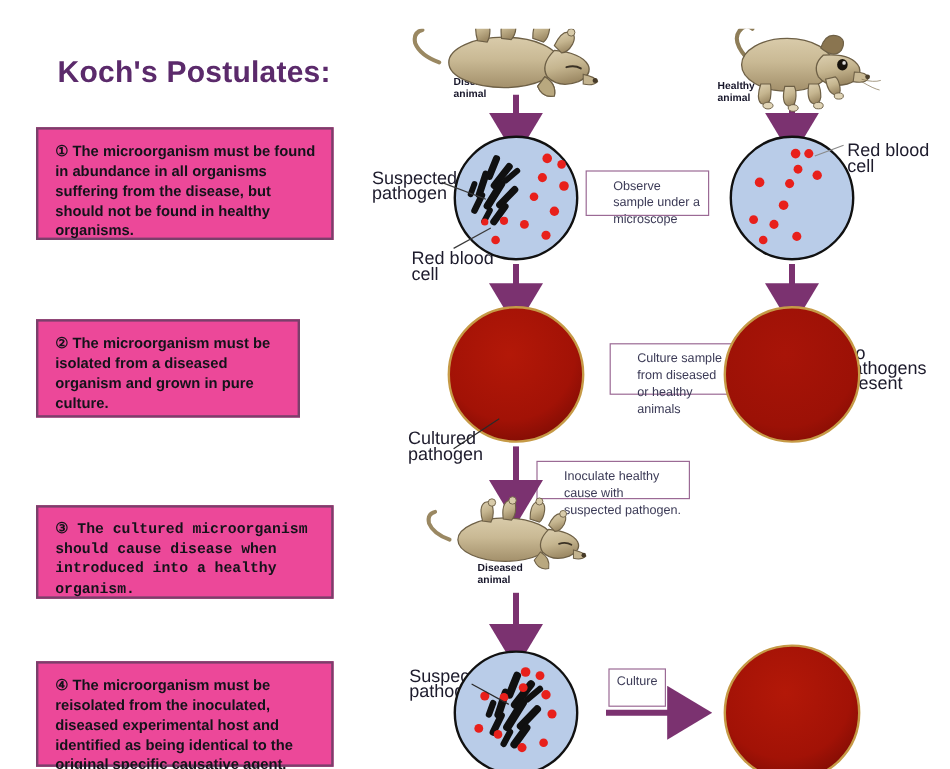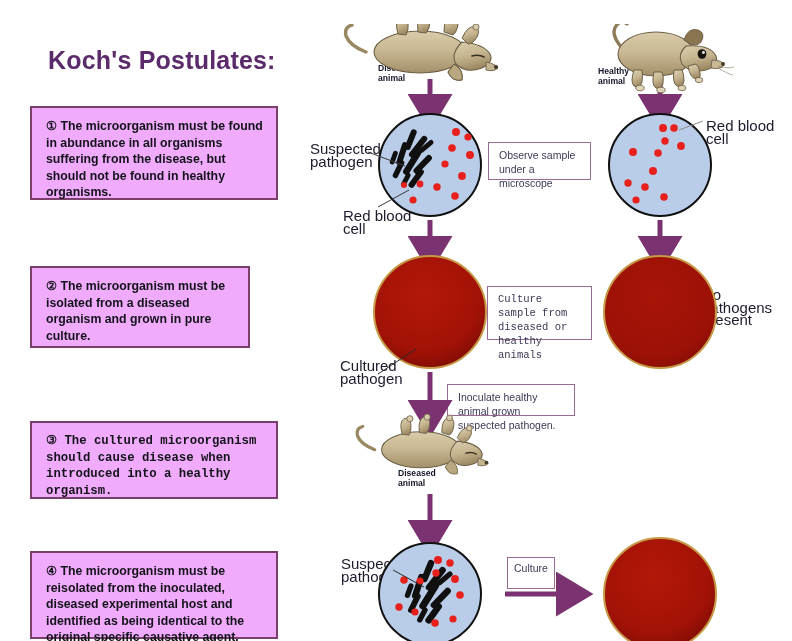--- a/index.html
+++ b/index.html
@@ -18,40 +18,40 @@
   #title{
     left:48px;top:22px;
     font-size:25px;font-weight:bold;
     color:#5B2A6B;
     letter-spacing:.2px;
     white-space:nowrap;
   }
 
   
   .postulate{
-    background:#f0abfc;
+    background:#ec4899;
     border:2px solid #7B3F6B;
     box-sizing:border-box;
     color:#14131a;
     font-size:12.3px;
     font-weight:bold;
     line-height:16.5px;
     padding:10px 12px 8px 14px;
   }
   .postulate .pnum{font-weight:bold;}
 
   
   .callout{
     background:#ffffff;
     border:1px solid #9B6A95;
     box-sizing:border-box;
     color:#3B3A56;
     font-size:10.5px;
     line-height:14px;
-    padding:5px 6px 4px 10px;
+    padding:5px 6px 4px 22px;
   }
 
   
   .lbl{
     color:#1d1b2c;
     font-size:15px;
     line-height:12.6px;
     white-space:pre-line;
   }
   .lbl.tiny{
@@ -85,23 +85,23 @@
     <span>The cultured microorganism should cause disease when introduced into a healthy organism.</span>
   </div>
 
   <div class="abs postulate" style="left:30px;top:527px;width:248px;height:88px;">
     <span class="pnum">④ </span>
     <span>The microorganism must be reisolated from the inoculated, diseased experimental host and identified as being identical to the original specific causative agent.</span>
   </div>
 
   <div class="abs callout" style="left:488px;top:118px;width:103px;height:38px;">Observe sample under a microscope</div>
 
-  <div class="abs callout" style="left:487px;top:262px;width:105px;height:54px;font-family:Liberation Mono, monospace;">Culture sample from diseased or healthy animals</div>
-
-  <div class="abs callout" style="left:447px;top:360px;width:128px;height:32px;">Inoculate healthy animal grown suspected pathogen.</div>
+  <div class="abs callout" style="left:508px;top:262px;width:105px;height:43px;">Culture sample from diseased or healthy animals</div>
+
+  <div class="abs callout" style="left:447px;top:360px;width:128px;height:32px;">Inoculate healthy cause with suspected pathogen.</div>
 
   <div class="abs callout" style="left:507px;top:533px;width:48px;height:32px;padding:3px 6px;">Culture</div>
 
   <div class="abs lbl tiny" style="left:378px;top:39px;">Diseased
 animal</div>
 
   <div class="abs lbl tiny" style="left:598px;top:42px;">Healthy
 animal</div>
 
   <div class="abs lbl" style="left:310px;top:119px;">Suspected

